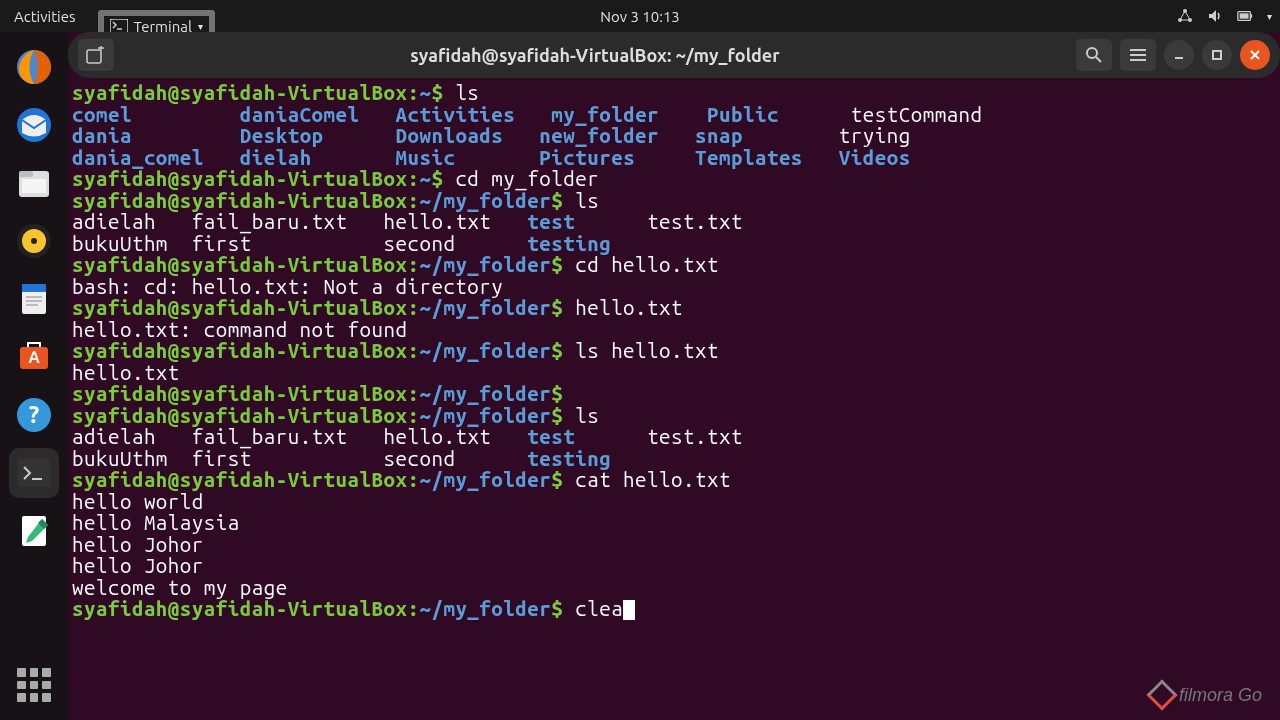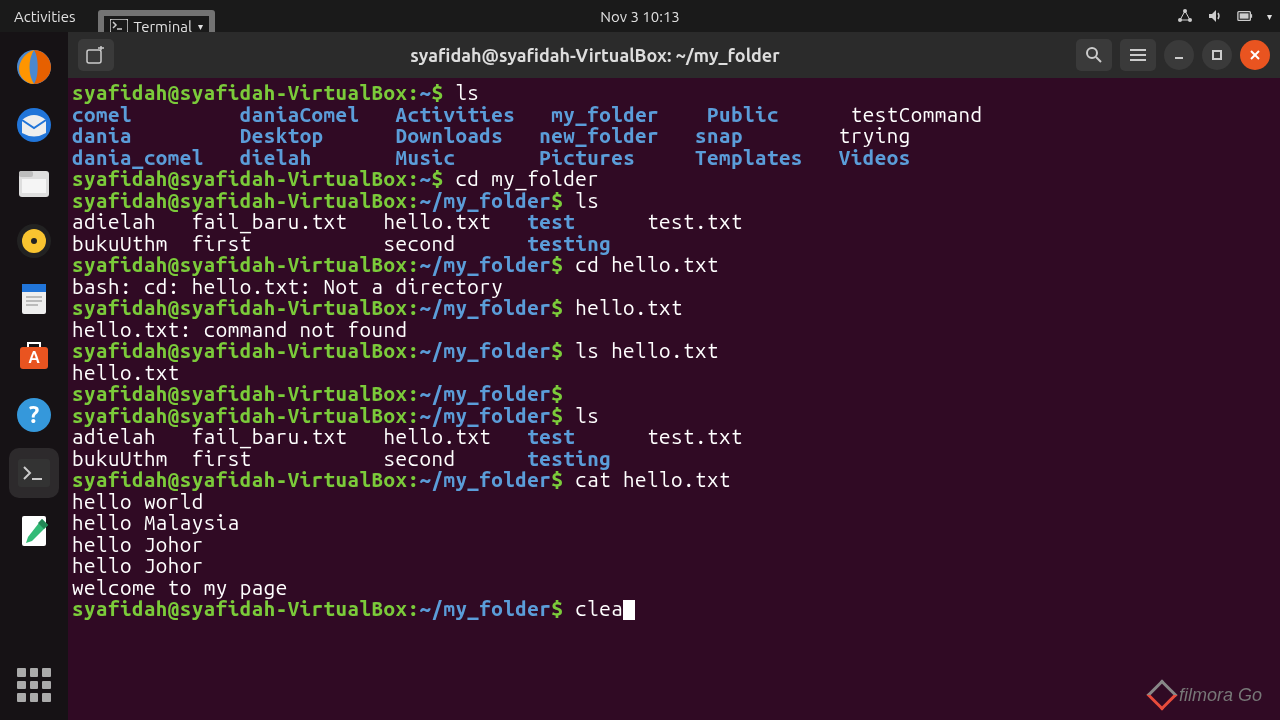--- a/index.html
+++ b/index.html
@@ -66,20 +66,21 @@
   display: flex;
   flex-direction: column;
 }
 .titlebar {
   height: 46px;
   background: #2b2b2b;
   display: flex;
   align-items: center;
   padding: 0 10px;
   gap: 8px;
+  border-radius: 22px;
 }
 .tb-btn {
   width: 36px; height: 32px;
   border-radius: 5px;
   background: #3a3a3a;
   display: flex; align-items: center; justify-content: center;
   color: #ccc;
 }
 .tb-btn.round {
   width: 30px; height: 30px;

